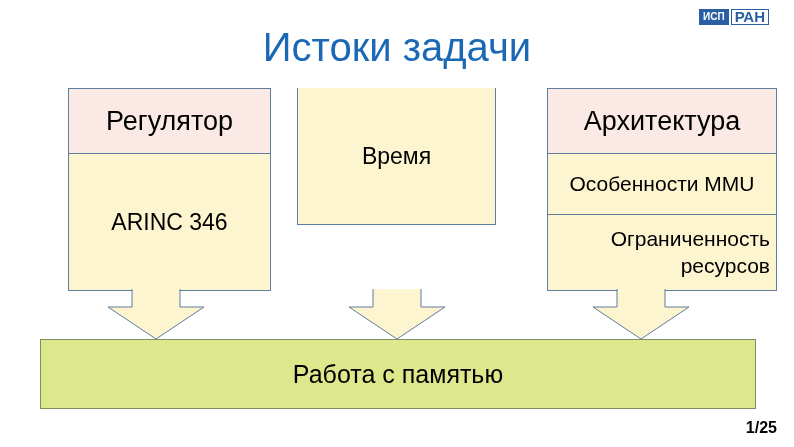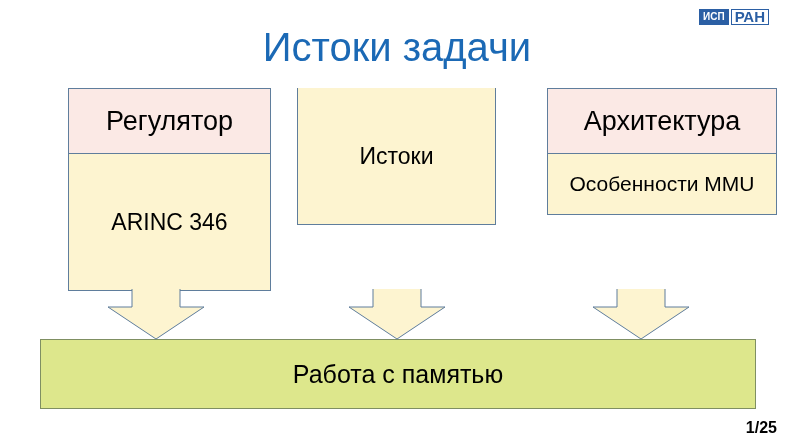--- a/index.html
+++ b/index.html
@@ -79,26 +79,27 @@
   </div>
 
   <h1 class="title">Истоки задачи</h1>
 
   <div class="col col1">
     <div class="hdr">Регулятор</div>
     <div class="cell cell-tall">ARINC 346</div>
   </div>
 
   <div class="col col2">
-    <div class="cell cell-tall">Истоки</div>
+    <div class="cell cell-tall">Время</div>
   </div>
 
   <div class="col col3">
     <div class="hdr">Архитектура</div>
     <div class="cell cell-mid">Особенности MMU</div>
+    <div class="cell cell-mid2">Ограниченность ресурсов</div>
   </div>
 
   <svg class="arrow arrow1" width="98" height="51" viewBox="0 0 98 51">
     <polygon points="25,-2 73,-2 73,18 97,18 49,50 1,18 25,18"></polygon>
   </svg>
   <svg class="arrow arrow2" width="98" height="51" viewBox="0 0 98 51">
     <polygon points="25,-2 73,-2 73,18 97,18 49,50 1,18 25,18"></polygon>
   </svg>
   <svg class="arrow arrow3" width="98" height="51" viewBox="0 0 98 51">
     <polygon points="25,-2 73,-2 73,18 97,18 49,50 1,18 25,18"></polygon>

